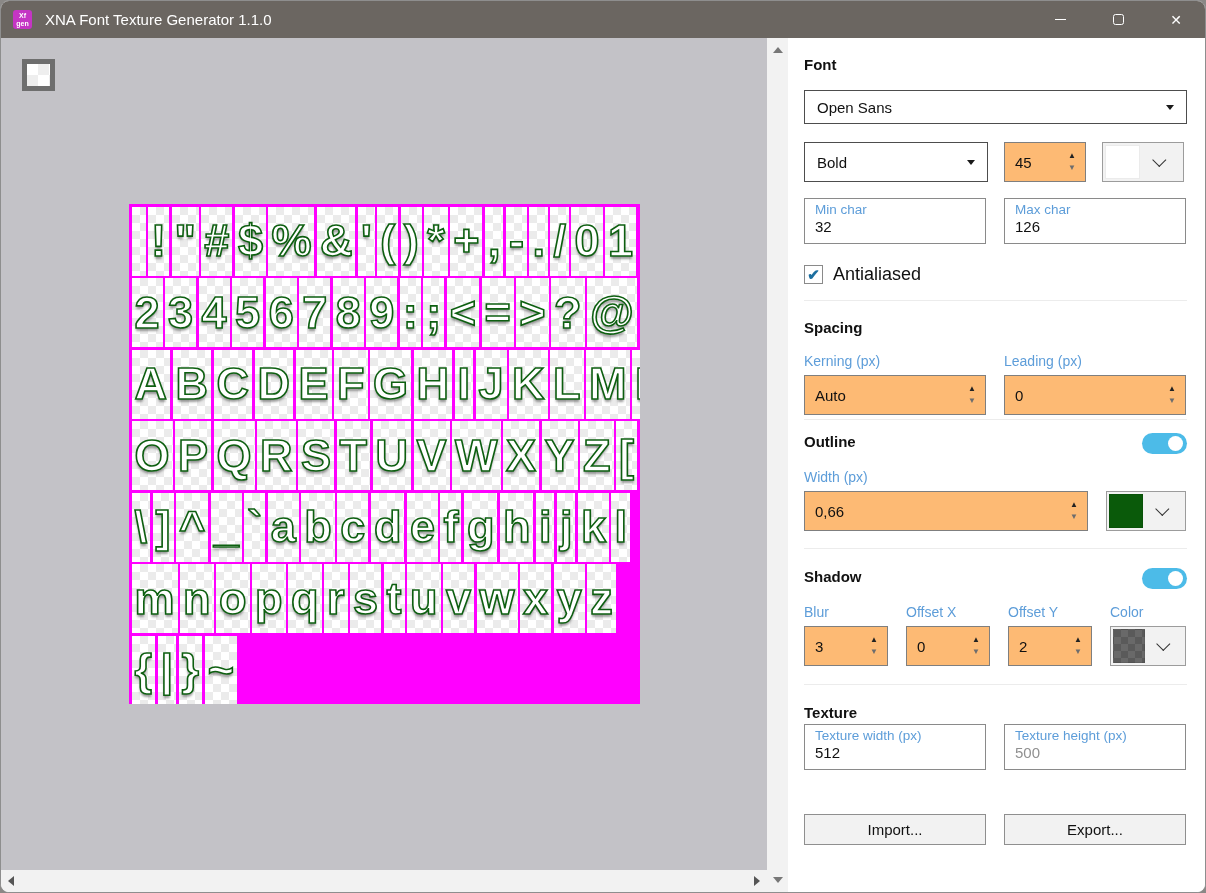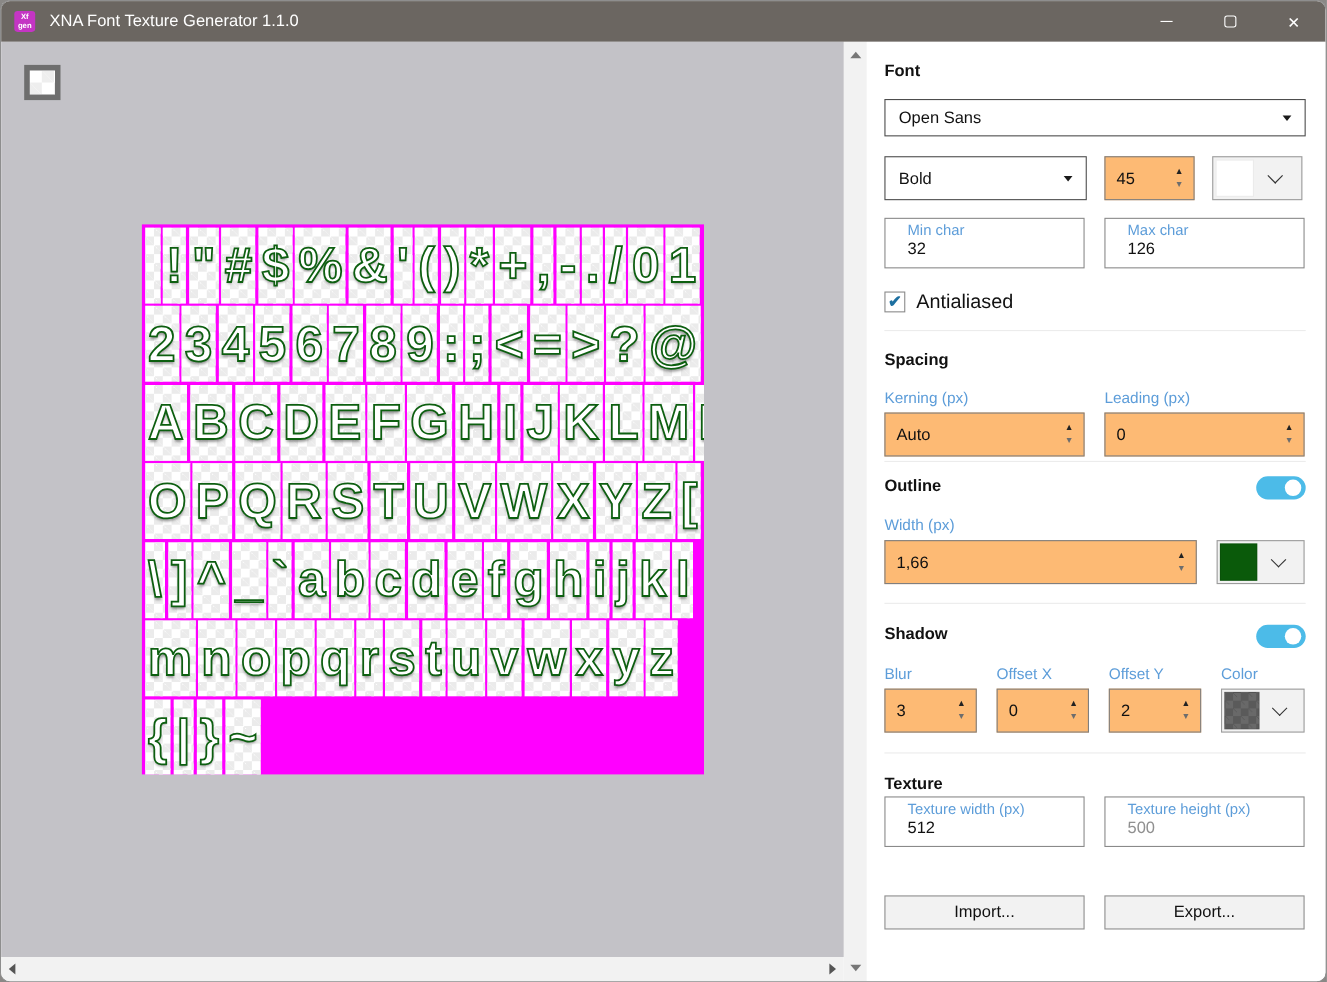--- a/index.html
+++ b/index.html
@@ -63,21 +63,21 @@
   .blue-label { font-size:14px; color:#5d9dd9; height:18px; margin-bottom:4px; white-space:nowrap; }
   
   .select { height:34px; border:1px solid #4d4d4d; display:flex; align-items:center; padding:0 12px; background:#fff; }
   .select-value { flex:1 1 auto; font-size:15px; color:#111; }
   .caret-down { width:0; height:0; border-left:4.5px solid transparent; border-right:4.5px solid transparent; border-top:5px solid #1a1a1a; }
   .spinner { border:1px solid #7f7f7f; background:#fdba74; display:flex; align-items:stretch; }
   .spin-value { flex:1 1 auto; font-size:15px; color:#111; display:flex; align-items:center; padding-left:10px; }
   .spin-arrows { width:26px; display:flex; flex-direction:column; align-items:center; justify-content:center; gap:4px; }
   .arr { font-size:8px; line-height:8px; }
   .arr.up { color:#222; } .arr.down { color:#6d6d6d; }
-  .field { border:1px solid #8a8a8a; background:#fff; padding:3px 20px; }
+  .field { border:1px solid #8a8a8a; background:#fff; padding:3px 10px; }
   .field-label { display:block; font-size:13.5px; color:#5d9dd9; margin-bottom:1px; white-space:nowrap; }
   .field-value { display:block; font-size:15px; color:#111; }
   .field-value.dim { color:#909090; }
   .color-dd { border:1px solid #9c9c9c; background:#f2f2f2; display:flex; padding:2px; }
   .swatch { flex:0 0 46%; border:1px solid rgba(0,0,0,0.08); background:#fff; }
   .chev-zone { flex:1 1 auto; display:flex; align-items:center; justify-content:center; }
   .chevron { width:10px; height:10px; border-left:1.6px solid #333; border-bottom:1.6px solid #333; transform:rotate(-45deg) translate(1px,-2px); }
   .shadow-swatch-checker {
     background-image:
       linear-gradient(45deg,rgba(255,255,255,.09) 25%,transparent 25%,transparent 75%,rgba(255,255,255,.09) 75%),
@@ -335,21 +335,21 @@
       <div class="heading-row mb15">
         <span class="heading">Outline</span>
         <div class="toggle on">
             <span class="knob"></span>
           </div>
       </div>
 
       <div class="blue-label">Width (px)</div>
       <div class="row-outline mb17">
         <div class="spinner h40">
-          <span class="spin-value">1,66</span>
+          <span class="spin-value">0,66</span>
           <span class="spin-arrows">
             <span class="arr up">▲</span>
             <span class="arr down">▼</span>
           </span>
         </div>
         <div class="color-dd h40">
           <span class="swatch" style="background: rgb(10, 90, 10);"></span>
           <span class="chev-zone">
               <span class="chevron"></span>
             </span>

